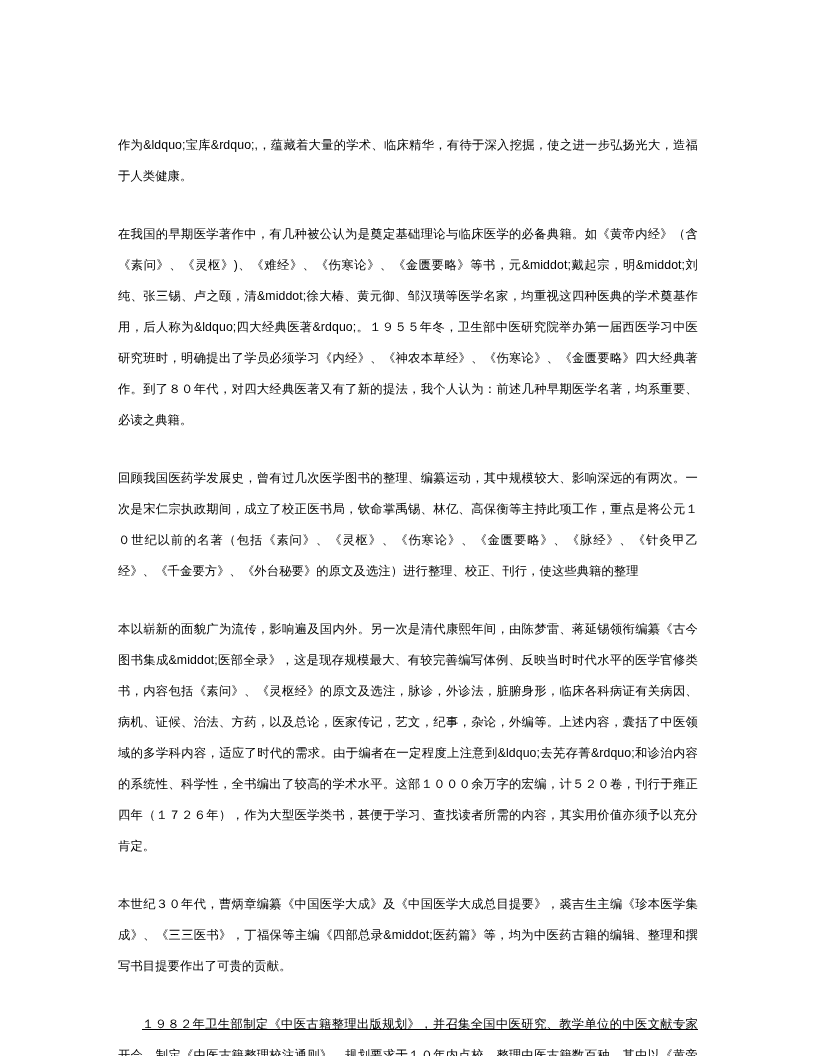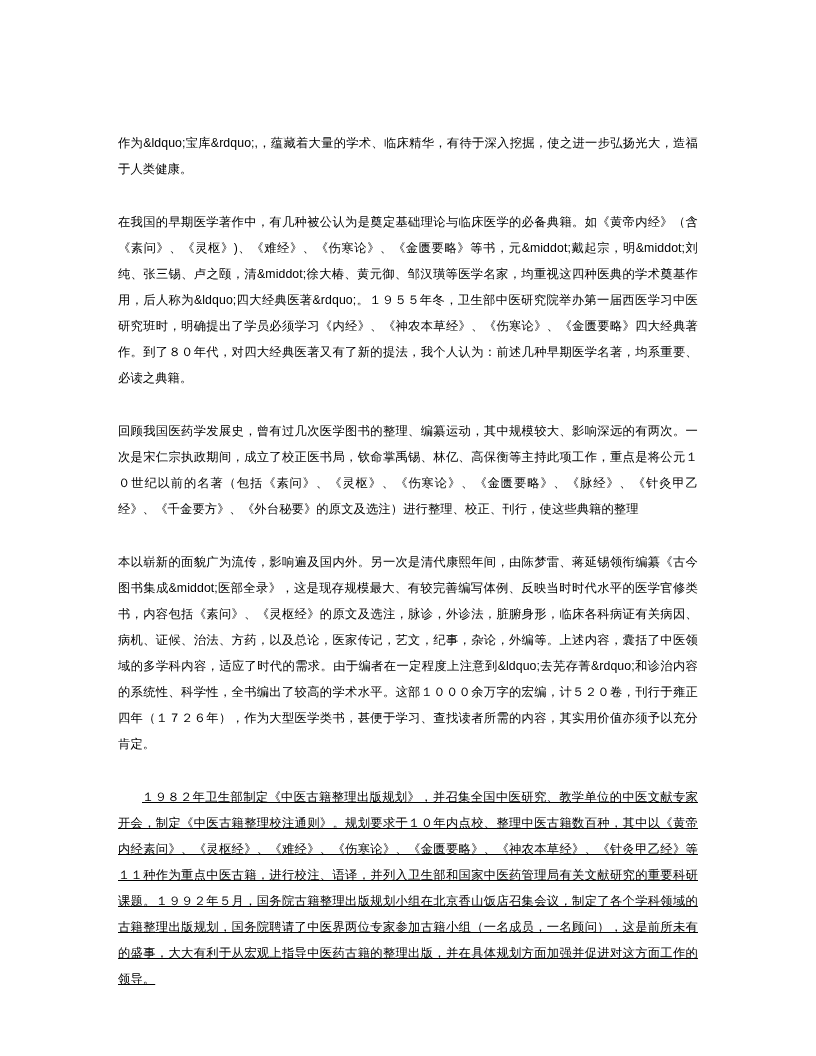--- a/index.html
+++ b/index.html
@@ -15,21 +15,21 @@
     box-sizing: border-box;
     padding: 130px 118px 40px 118px;
     font-family: "Liberation Sans", "DejaVu Sans", sans-serif;
   }
   .doc-body {
     width: 580px;
   }
   p.para {
     margin: 0 0 27px 0;
     font-size: 12.3px;
-    line-height: 26px;
+    line-height: 31px;
     color: #000000;
     text-align: justify;
     text-justify: inter-ideograph;
     word-break: break-all;
     letter-spacing: 0.1px;
   }
   p.para.indent {
     text-indent: 24px;
   }
   p.para:last-child {
@@ -39,15 +39,16 @@
 </style>
 </head>
 <body>
 
 <div class="page">
   <div class="doc-body">
     <p class="para">作为&amp;ldquo;宝库&amp;rdquo;,，蕴藏着大量的学术、临床精华，有待于深入挖掘，使之进一步弘扬光大，造福于人类健康。</p>
     <p class="para">在我国的早期医学著作中，有几种被公认为是奠定基础理论与临床医学的必备典籍。如《黄帝内经》（含《素问》、《灵枢》)、《难经》、《伤寒论》、《金匮要略》等书，元&amp;middot;戴起宗，明&amp;middot;刘纯、张三锡、卢之颐，清&amp;middot;徐大椿、黄元御、邹汉璜等医学名家，均重视这四种医典的学术奠基作用，后人称为&amp;ldquo;四大经典医著&amp;rdquo;。１９５５年冬，卫生部中医研究院举办第一届西医学习中医研究班时，明确提出了学员必须学习《内经》、《神农本草经》、《伤寒论》、《金匮要略》四大经典著作。到了８０年代，对四大经典医著又有了新的提法，我个人认为：前述几种早期医学名著，均系重要、必读之典籍。</p>
     <p class="para">回顾我国医药学发展史，曾有过几次医学图书的整理、编纂运动，其中规模较大、影响深远的有两次。一次是宋仁宗执政期间，成立了校正医书局，钦命掌禹锡、林亿、高保衡等主持此项工作，重点是将公元１０世纪以前的名著（包括《素问》、《灵枢》、《伤寒论》、《金匮要略》、《脉经》、《针灸甲乙经》、《千金要方》、《外台秘要》的原文及选注）进行整理、校正、刊行，使这些典籍的整理</p>
     <p class="para">本以崭新的面貌广为流传，影响遍及国内外。另一次是清代康熙年间，由陈梦雷、蒋延锡领衔编纂《古今图书集成&amp;middot;医部全录》，这是现存规模最大、有较完善编写体例、反映当时时代水平的医学官修类书，内容包括《素问》、《灵枢经》的原文及选注，脉诊，外诊法，脏腑身形，临床各科病证有关病因、病机、证候、治法、方药，以及总论，医家传记，艺文，纪事，杂论，外编等。上述内容，囊括了中医领域的多学科内容，适应了时代的需求。由于编者在一定程度上注意到&amp;ldquo;去芜存菁&amp;rdquo;和诊治内容的系统性、科学性，全书编出了较高的学术水平。这部１０００余万字的宏编，计５２０卷，刊行于雍正四年（１７２６年），作为大型医学类书，甚便于学习、查找读者所需的内容，其实用价值亦须予以充分肯定。</p>
+    <p class="para">本世纪３０年代，曹炳章编纂《中国医学大成》及《中国医学大成总目提要》，裘吉生主编《珍本医学集成》、《三三医书》，丁福保等主编《四部总录&amp;middot;医药篇》等，均为中医药古籍的编辑、整理和撰写书目提要作出了可贵的贡献。</p>
     <p class="para indent">１９８２年卫生部制定《中医古籍整理出版规划》，并召集全国中医研究、教学单位的中医文献专家开会，制定《中医古籍整理校注通则》。规划要求于１０年内点校、整理中医古籍数百种，其中以《黄帝内经素问》、《灵枢经》、《难经》、《伤寒论》、《金匮要略》、《神农本草经》、《针灸甲乙经》等１１种作为重点中医古籍，进行校注、语译，并列入卫生部和国家中医药管理局有关文献研究的重要科研课题。１９９２年５月，国务院古籍整理出版规划小组在北京香山饭店召集会议，制定了各个学科领域的古籍整理出版规划，国务院聘请了中医界两位专家参加古籍小组（一名成员，一名顾问），这是前所未有的盛事，大大有利于从宏观上指导中医药古籍的整理出版，并在具体规划方面加强并促进对这方面工作的领导。</p>
   </div>
 </div>
 
 </body></html>

